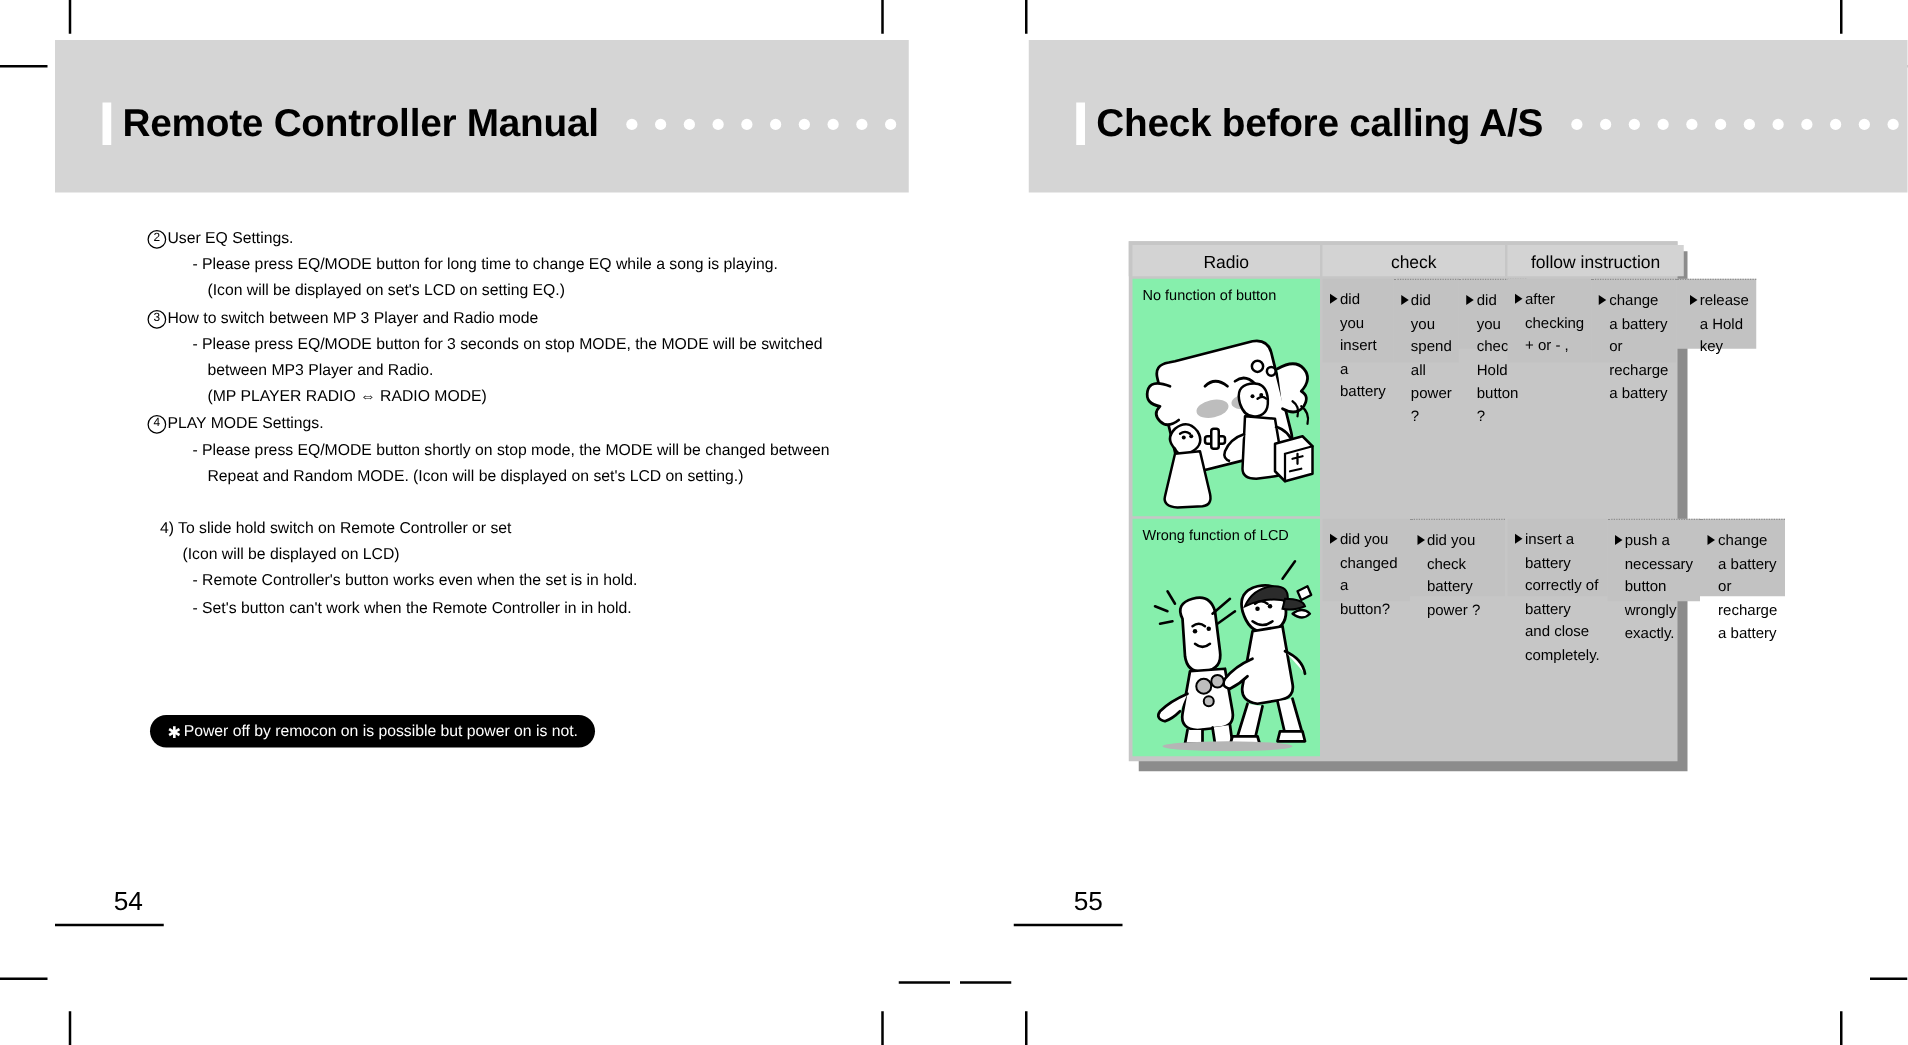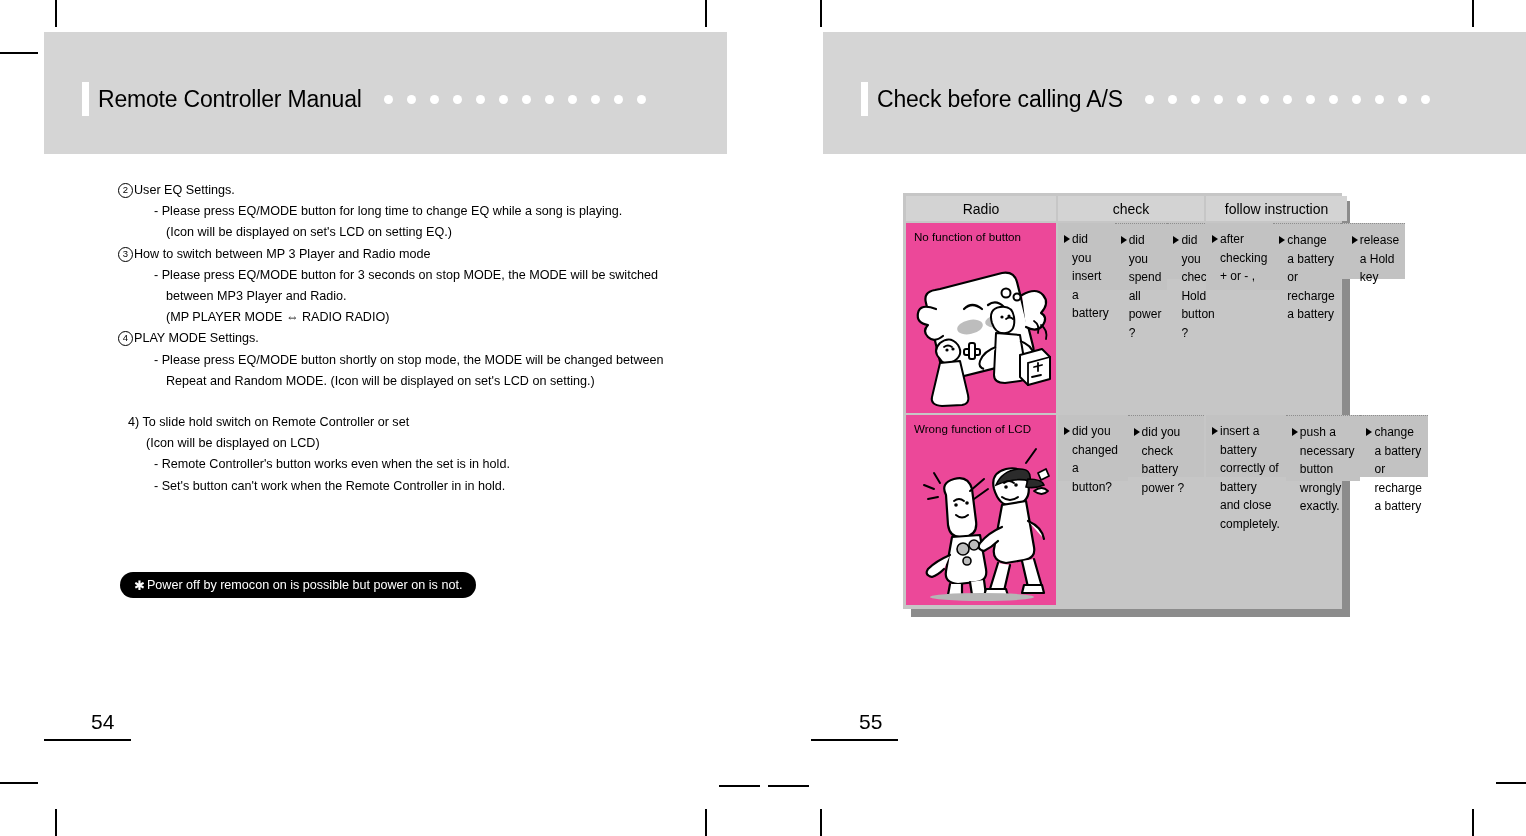--- a/index.html
+++ b/index.html
@@ -46,22 +46,22 @@
     align-items: center;
   }
   .header-tick {
     width: 7px;
     height: 34px;
     background: #ffffff;
     margin-right: 9px;
     flex: none;
   }
   .header-title {
-    font-size: 23px;
-    font-weight: normal;
+    font-size: 31px;
+    font-weight: bold;
     letter-spacing: -0.2px;
     line-height: 34px;
     white-space: nowrap;
   }
   .header-dots {
     display: flex;
     align-items: center;
     margin-left: 22px;
   }
   .header-dots i {
@@ -193,21 +193,21 @@
     flex: none;
     margin-bottom: 2px;
   }
   .as-group:last-child { margin-bottom: 0; }
   .g1 { height: 190px; }
   .g2 { height: 190px; }
 
   .status-cell {
     width: 150px;
     flex: none;
-    background: #ec4899;
+    background: #86efac;
     margin-right: 2px;
     position: relative;
     box-sizing: border-box;
   }
   .status-label {
     position: absolute;
     left: 8px;
     top: 7px;
     font-size: 11.6px;
     white-space: nowrap;
@@ -305,21 +305,21 @@
     </div>
   </div>
 
   <div class="body-text" id="left-body">
       <span class="ln ind3"><span class="circnum">2</span><span>User EQ Settings.</span></span>
       <span class="ln ind1"><span>- Please press EQ/MODE button for long time to change EQ while a song is playing.</span></span>
       <span class="ln ind2"><span>(Icon will be displayed on set's LCD on setting EQ.)</span></span>
       <span class="ln ind3"><span class="circnum">3</span><span>How to switch  between  MP 3 Player and Radio mode</span></span>
       <span class="ln ind1"><span>- Please press EQ/MODE button for 3 seconds on stop MODE, the MODE will be switched</span></span>
       <span class="ln ind2"><span>between MP3 Player and Radio.</span></span>
-      <span class="ln ind2"><span>(MP PLAYER MODE ⇔ RADIO RADIO)</span></span>
+      <span class="ln ind2"><span>(MP PLAYER RADIO ⇔ RADIO MODE)</span></span>
       <span class="ln ind3"><span class="circnum">4</span><span>PLAY MODE Settings.</span></span>
       <span class="ln ind1"><span>- Please press EQ/MODE button shortly on stop mode, the MODE will be changed between</span></span>
       <span class="ln ind2"><span>Repeat and Random MODE. (Icon will be displayed on set's LCD on setting.)</span></span>
       <span class="gap"></span>
       <span class="ln ind4"><span>4) To slide hold switch on Remote Controller or set</span></span>
       <span class="ln ind5"><span>(Icon will be displayed on LCD)</span></span>
       <span class="ln ind1"><span>- Remote Controller's button works even when the set is in hold.</span></span>
       <span class="ln ind1"><span>- Set's button can't work when the Remote Controller in in hold.</span></span>
     </div>
 

